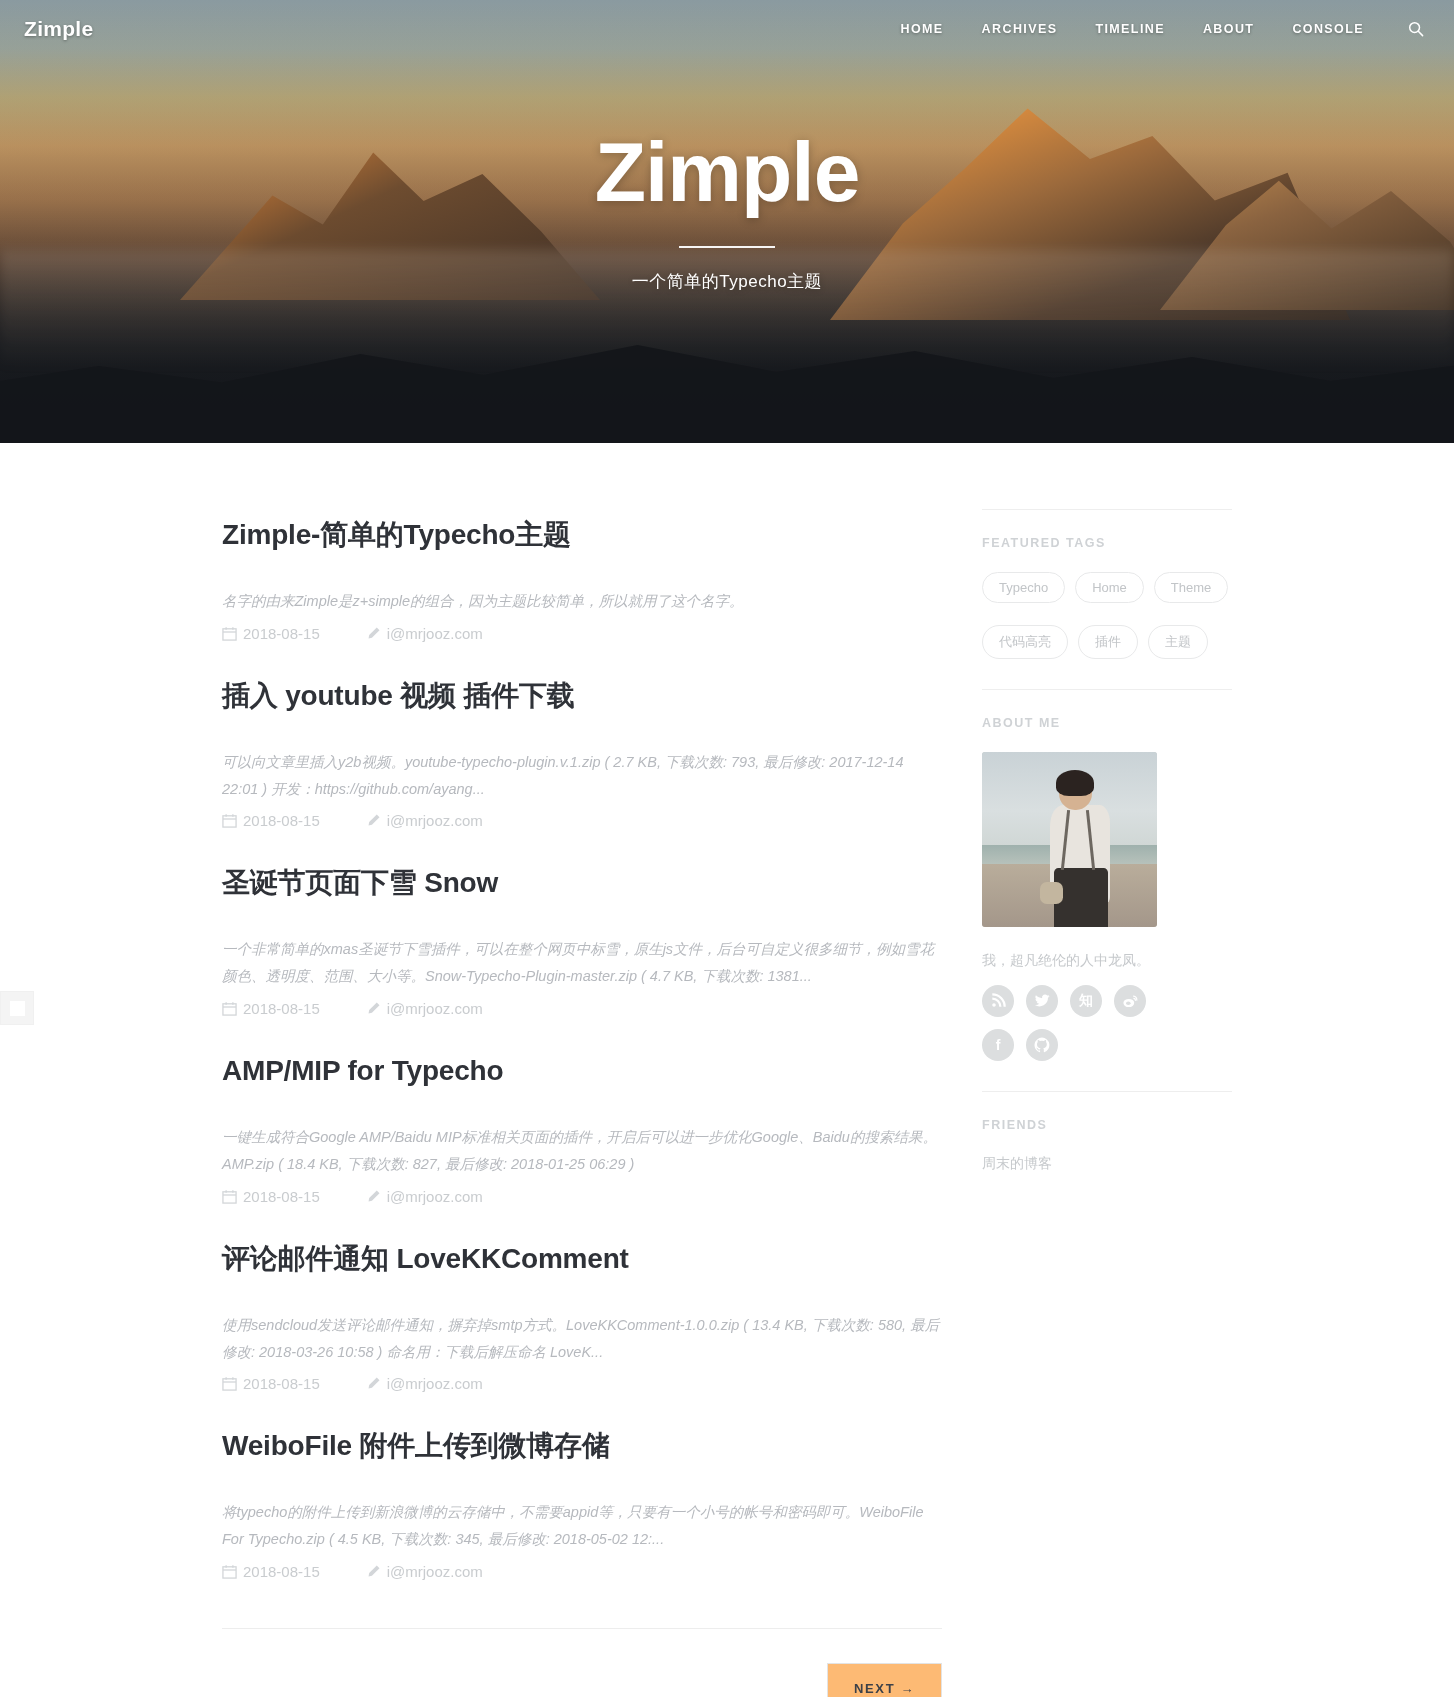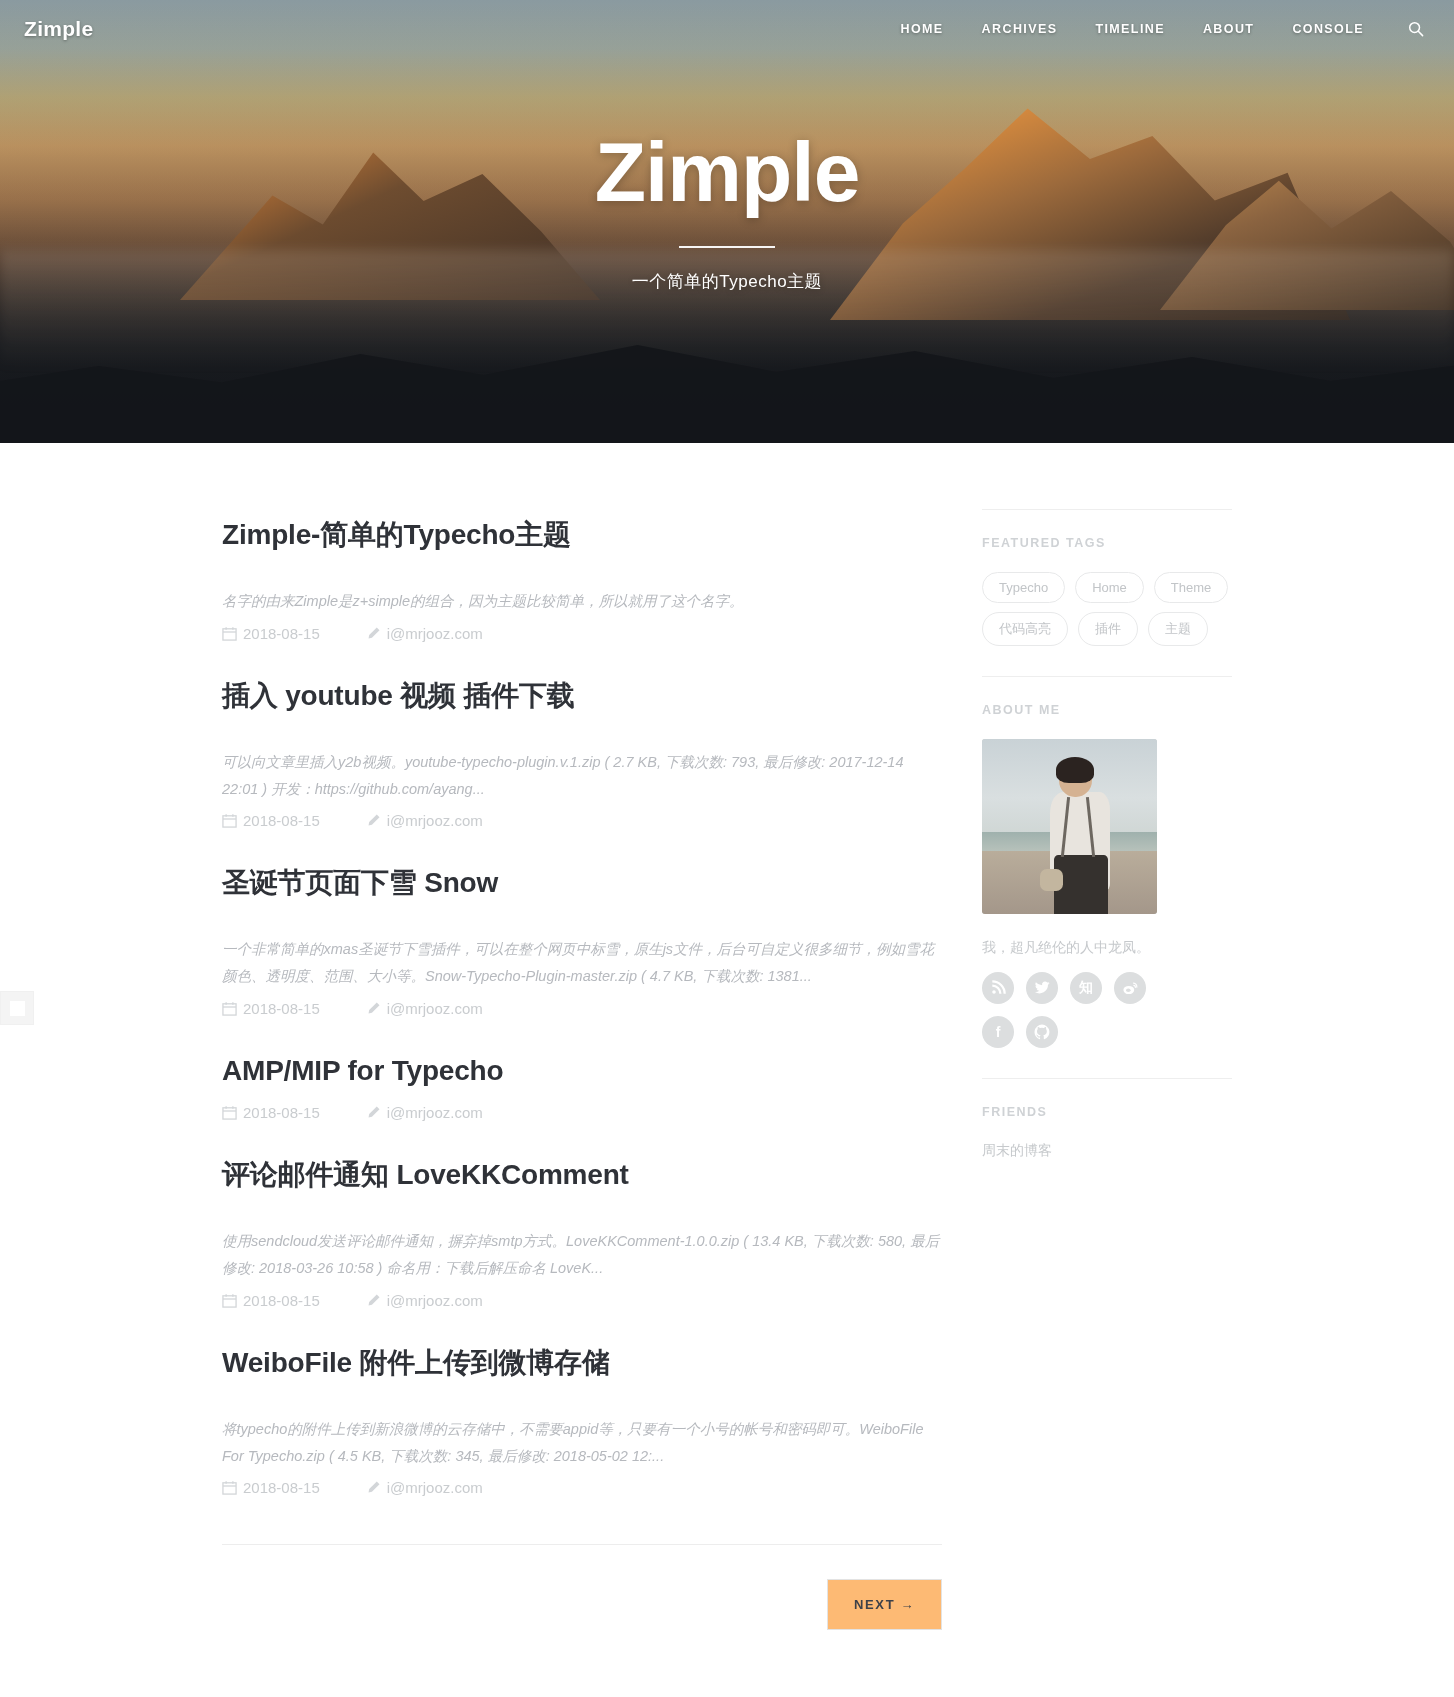--- a/index.html
+++ b/index.html
@@ -216,21 +216,21 @@
   .side-block { border-top: 1px solid #eeeeee; padding-top: 26px; margin-bottom: 30px; }
   .side-block:first-child { border-top: 1px solid #eeeeee; }
   .side-title {
     font-size: 12.5px;
     font-weight: bold;
     letter-spacing: 1.5px;
     color: #cfd2d5;
     text-transform: uppercase;
     margin-bottom: 22px;
   }
-  .tags { display: flex; flex-wrap: wrap; gap: 9px 10px; }
+  .tags { display: flex; flex-wrap: wrap; gap: 22px 10px; }
   .tag {
     border: 1px solid #e8e9ea;
     border-radius: 20px;
     padding: 7px 16px;
     font-size: 13px;
     color: #c2c5c8;
     cursor: pointer;
     white-space: nowrap;
   }
   .avatar {
@@ -397,20 +397,21 @@
             <svg width="15" height="15" viewBox="0 0 16 16">
               <path d="M11.5 1.6l2.9 2.9-8.1 8.1-3.6.7.7-3.6z" fill="#d3d6d9"></path>
             </svg>
             <span>i@mrjooz.com</span>
           </span>
         </div>
       </article>
 
       <article class="post">
         <h2 class="post-title">AMP/MIP for Typecho</h2>
+        <p class="post-excerpt">一键生成符合Google AMP/Baidu MIP标准相关页面的插件，开启后可以进一步优化Google、Baidu的搜索结果。AMP.zip ( 18.4 KB, 下载次数: 827, 最后修改: 2018-01-25 06:29 )</p>
         <div class="post-meta">
           <span class="mi">
             <svg width="15" height="15" viewBox="0 0 16 16">
               <rect x="1" y="3" width="14" height="12" fill="none" stroke="#d3d6d9" stroke-width="1.4"></rect>
               <line x1="1" y1="6.4" x2="15" y2="6.4" stroke="#d3d6d9" stroke-width="1.4"></line>
               <line x1="4.4" y1="1.2" x2="4.4" y2="4" stroke="#d3d6d9" stroke-width="1.4"></line>
               <line x1="11.6" y1="1.2" x2="11.6" y2="4" stroke="#d3d6d9" stroke-width="1.4"></line>
             </svg>
             <span>2018-08-15</span>
           </span>

